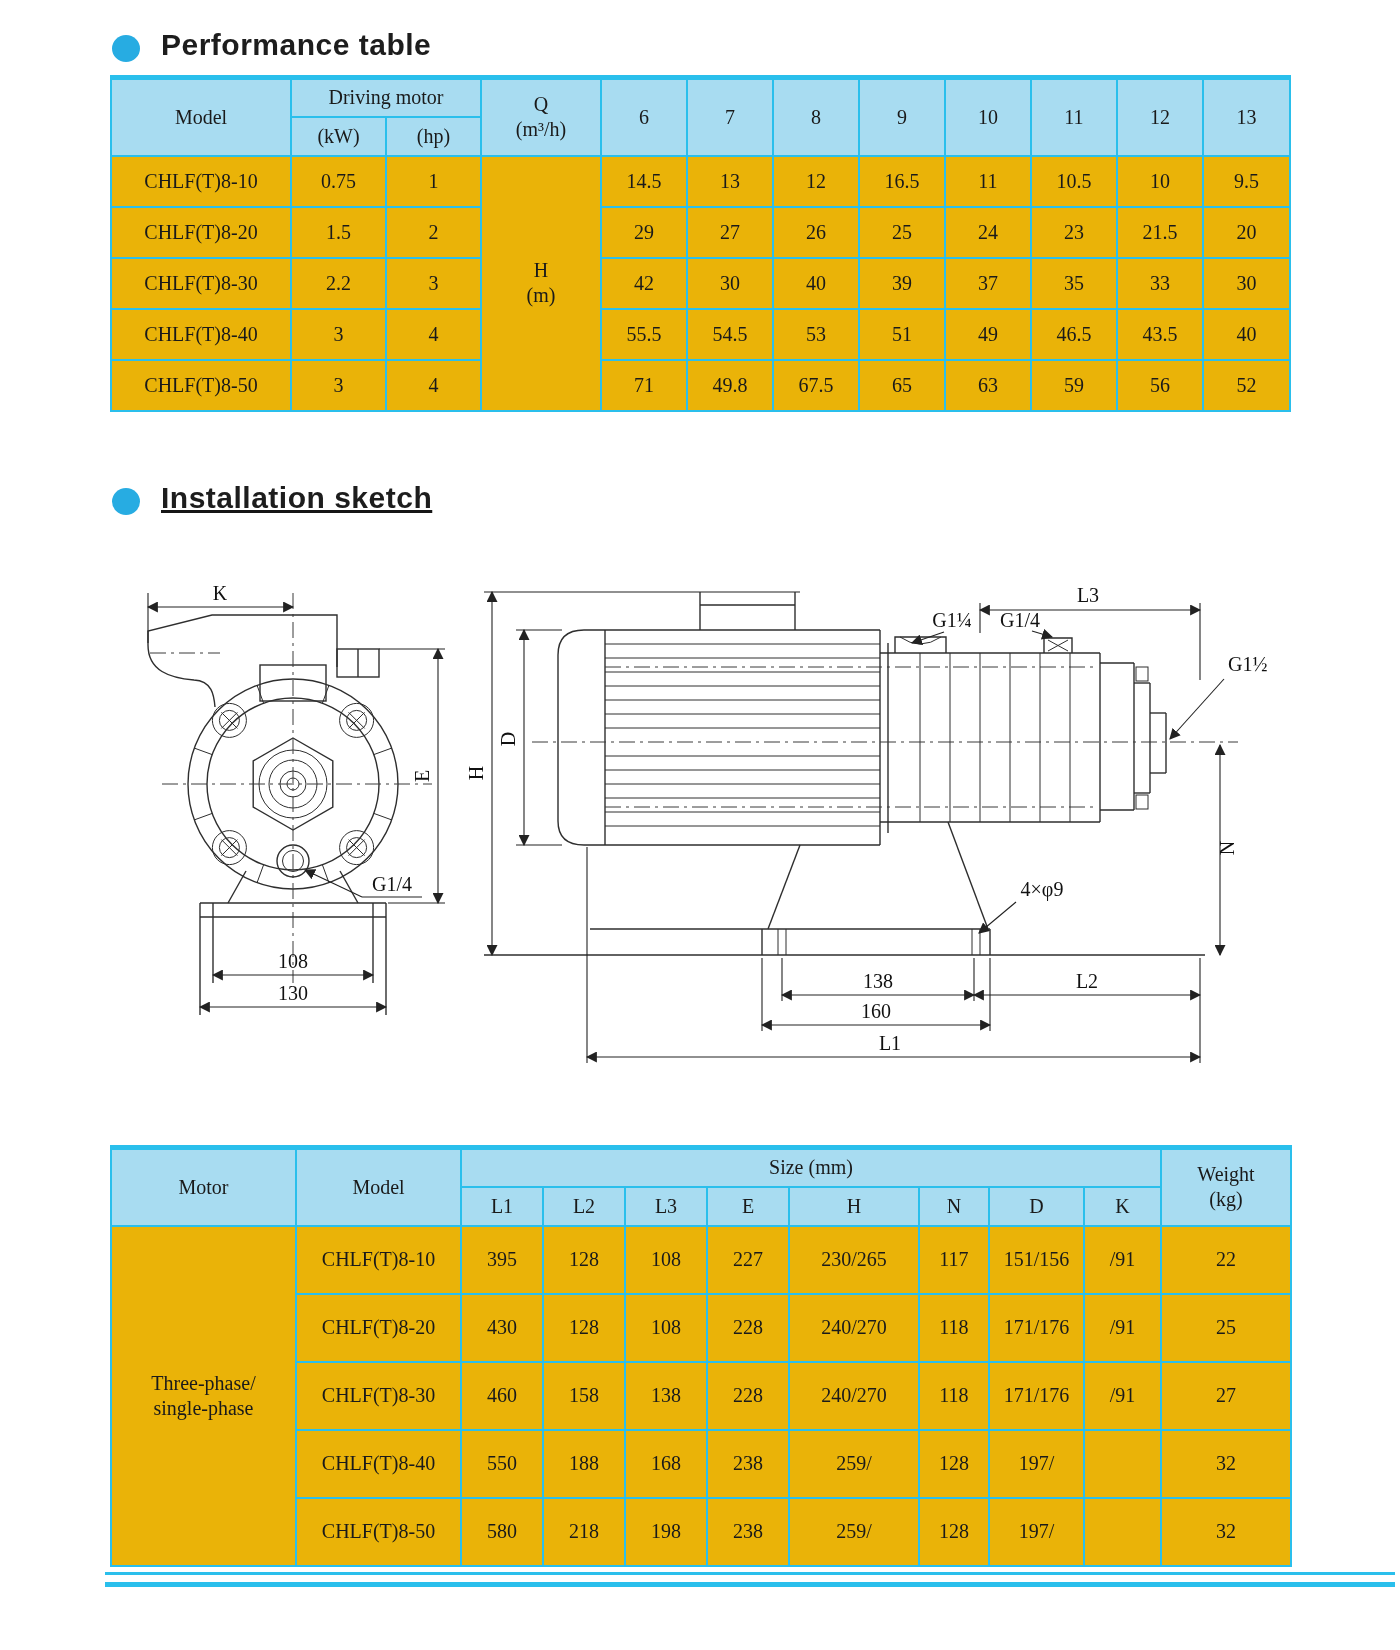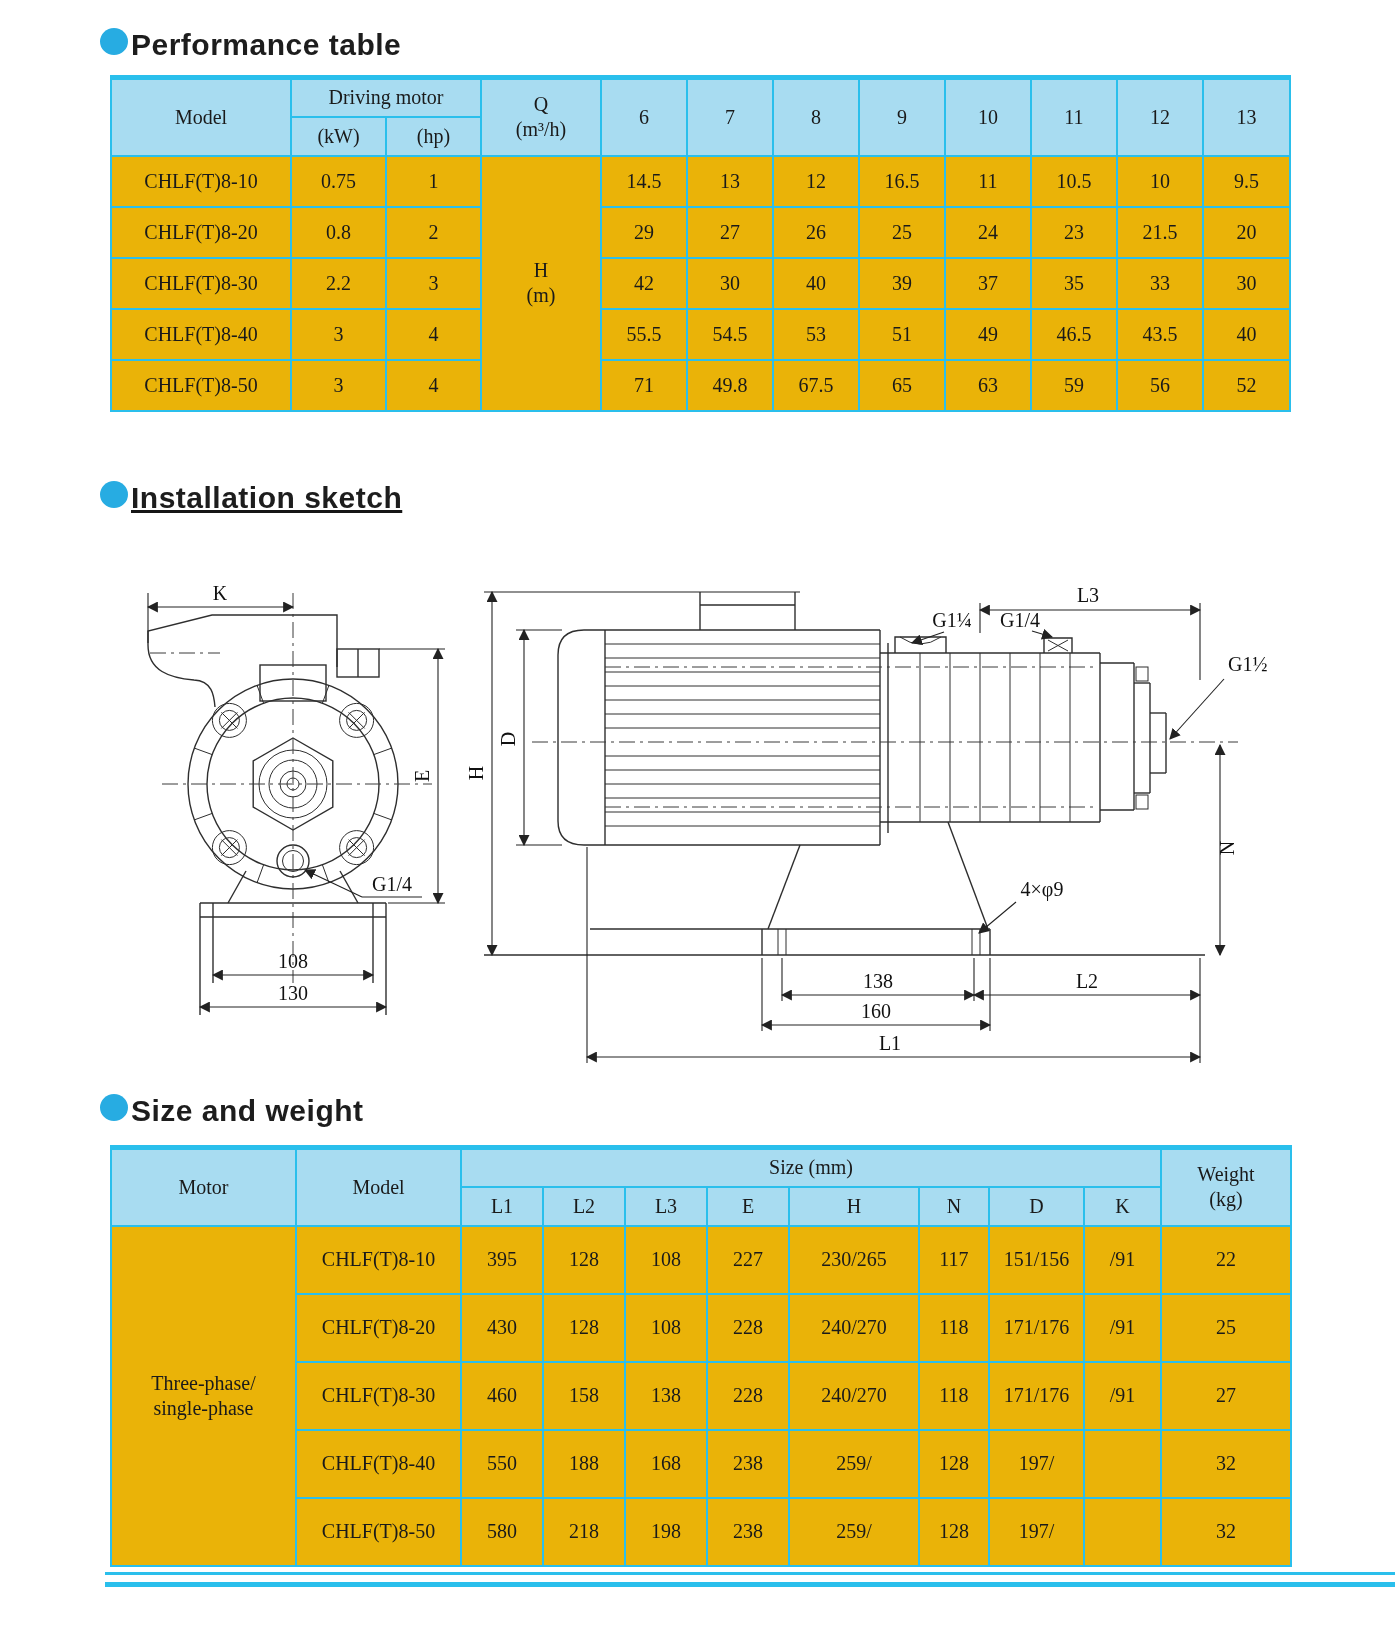--- a/index.html
+++ b/index.html
@@ -1,19 +1,19 @@
 <!DOCTYPE html>
 <html><head>
 <meta charset="utf-8">
 <style>
   html,body{margin:0;padding:0;background:#fff;}
   .page{position:relative;width:1400px;height:1650px;background:#fff;overflow:hidden;
         font-family:"Liberation Serif",serif;color:#161616;}
   
-  .sec{position:absolute;left:100px;display:flex;align-items:flex-start;gap:3px;}
+  .sec{position:absolute;left:112px;display:flex;align-items:flex-end;gap:21px;}
   .bullet{width:28px;height:27px;border-radius:50%;background:#27ACE2;flex:0 0 auto;}
   .sec h2{margin:0;font-family:"Liberation Sans",sans-serif;font-weight:bold;
           font-size:30px;letter-spacing:.5px;color:#1d1d1d;}
   
   table.data{position:absolute;left:110px;border-collapse:collapse;table-layout:fixed;
              width:1180px;background:#eab308;
              border:2px solid #2ABFEC;border-top:5px solid #2ABFEC;}
   table.data th,table.data td{border:2px solid #2ABFEC;text-align:center;vertical-align:middle;
              font-weight:normal;font-size:20px;line-height:1.25;padding:0;color:#1a1a1a;}
   table.data .hd{background:#A8DCF1;}
@@ -95,21 +95,21 @@
         <td>13</td>
         <td>12</td>
         <td>16.5</td>
         <td>11</td>
         <td>10.5</td>
         <td>10</td>
         <td>9.5</td>
       </tr>
       <tr>
         <td>CHLF(T)8-20</td>
-        <td>0.8</td>
+        <td>1.5</td>
         <td>2</td>
         <td>29</td>
         <td>27</td>
         <td>26</td>
         <td>25</td>
         <td>24</td>
         <td>23</td>
         <td>21.5</td>
         <td>20</td>
       </tr>
@@ -361,24 +361,20 @@
       <line class="dim" x1="662" y1="413" x2="662" y2="486"></line>
       <line class="dim" x1="890" y1="413" x2="890" y2="486"></line>
       <line class="dim" x1="662" y1="480" x2="890" y2="480" marker-start="url(#ah)" marker-end="url(#ah)"></line>
       <text class="lbl" x="776" y="473" text-anchor="middle">160</text>
       <line class="dim" x1="487" y1="302" x2="487" y2="518"></line>
       <line class="dim" x1="487" y1="512" x2="1100" y2="512" marker-start="url(#ah)" marker-end="url(#ah)"></line>
       <text class="lbl" x="790" y="505" text-anchor="middle">L1</text>
     </g>
   </svg>
 
-  <div class="sec" style="top:1094px;">
-    <span class="bullet"></span>
-    <h2>Size and weight</h2>
-  </div>
 
   <table class="data" id="size-table">
     <colgroup>
       <col style="width:185px">
         <col style="width:165px">
         <col style="width:82px">
         <col style="width:82px">
       <col style="width:82px">
         <col style="width:82px">
         <col style="width:130px">

